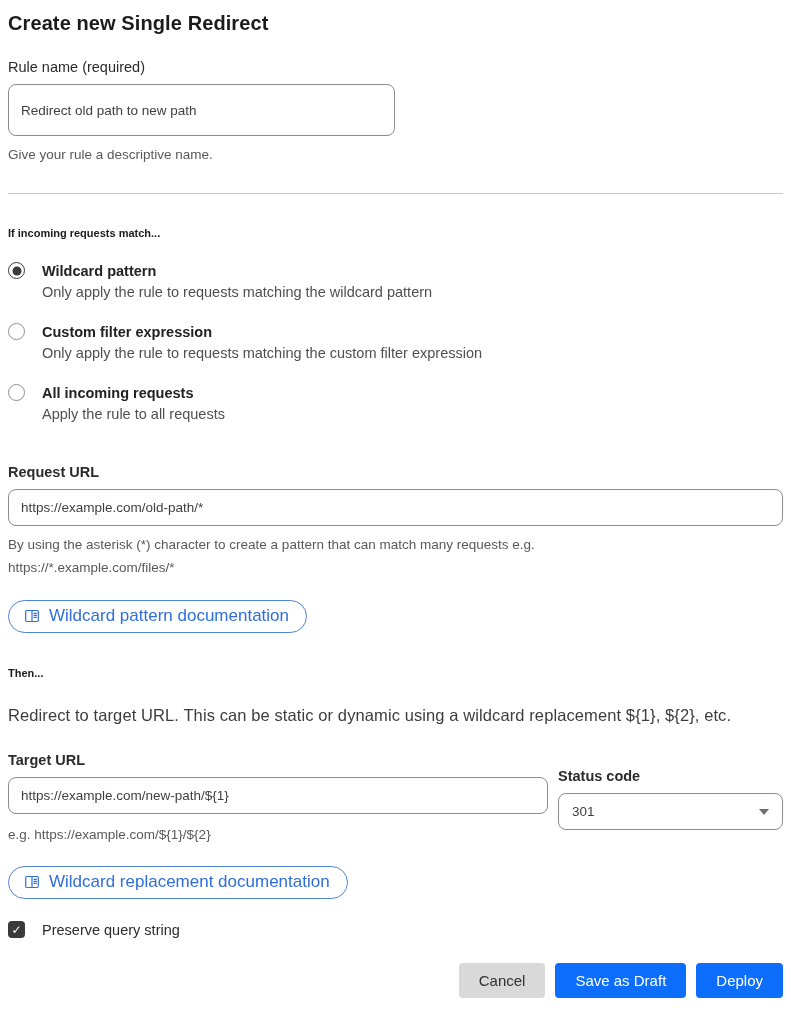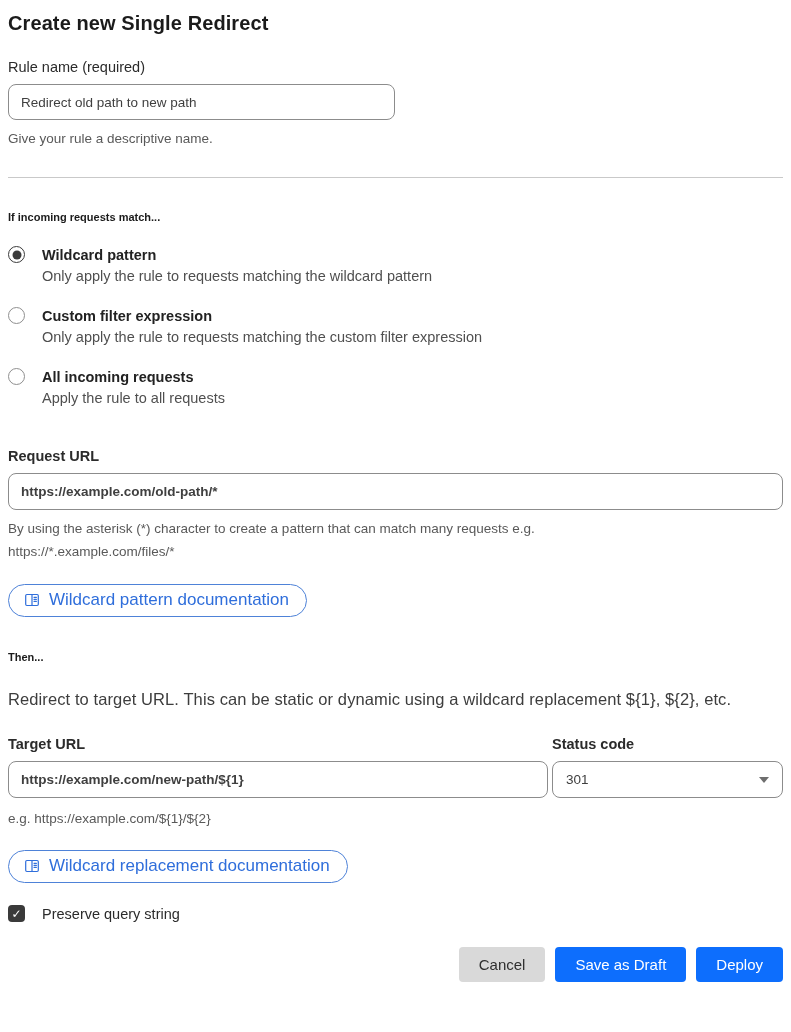--- a/index.html
+++ b/index.html
@@ -20,32 +20,32 @@
   }
   .field-label {
     font-size: 14.5px;
     color: #2b2b2b;
     margin-top: 24px;
   }
   .field-label.semibold { font-weight: 700; }
   .text-input {
     display: block;
     width: 387px;
-    height: 36px;
+    height: 52px;
     margin-top: 9px;
     border: 1px solid #8c8c8c;
     border-radius: 8px;
     padding: 0 12px;
     font-family: "Liberation Sans", "DejaVu Sans", sans-serif;
     font-size: 13.5px;
     color: #3f3f3f;
     background: #fff;
     outline: none;
   }
-  .text-input.full { width: 100%; height: 37px; font-weight: bold; }
+  .text-input.full { width: 100%; height: 37px; }
   .help-text {
     font-size: 13.5px;
     color: #595959;
     margin-top: 7px;
     line-height: 23px;
   }
   hr.divider {
     border: none;
     border-top: 1px solid #c9c9c9;
     margin-top: 27px;
@@ -100,22 +100,22 @@
   }
   .doc-button svg { display: block; }
   .then-para {
     font-size: 16.5px;
     color: #3d3d3d;
     margin-top: 27px;
     letter-spacing: 0.1px;
   }
   .target-row {
     display: flex;
-    gap: 4px;
-    align-items: flex-start;
+    gap: 10px;
+    align-items: center;
   }
   .target-col { flex: 0 0 540px; }
   .status-col { flex: 1 1 auto; }
   .select-box {
     display: flex;
     align-items: center;
     justify-content: space-between;
     height: 37px;
     margin-top: 9px;
     border: 1px solid #8c8c8c;

